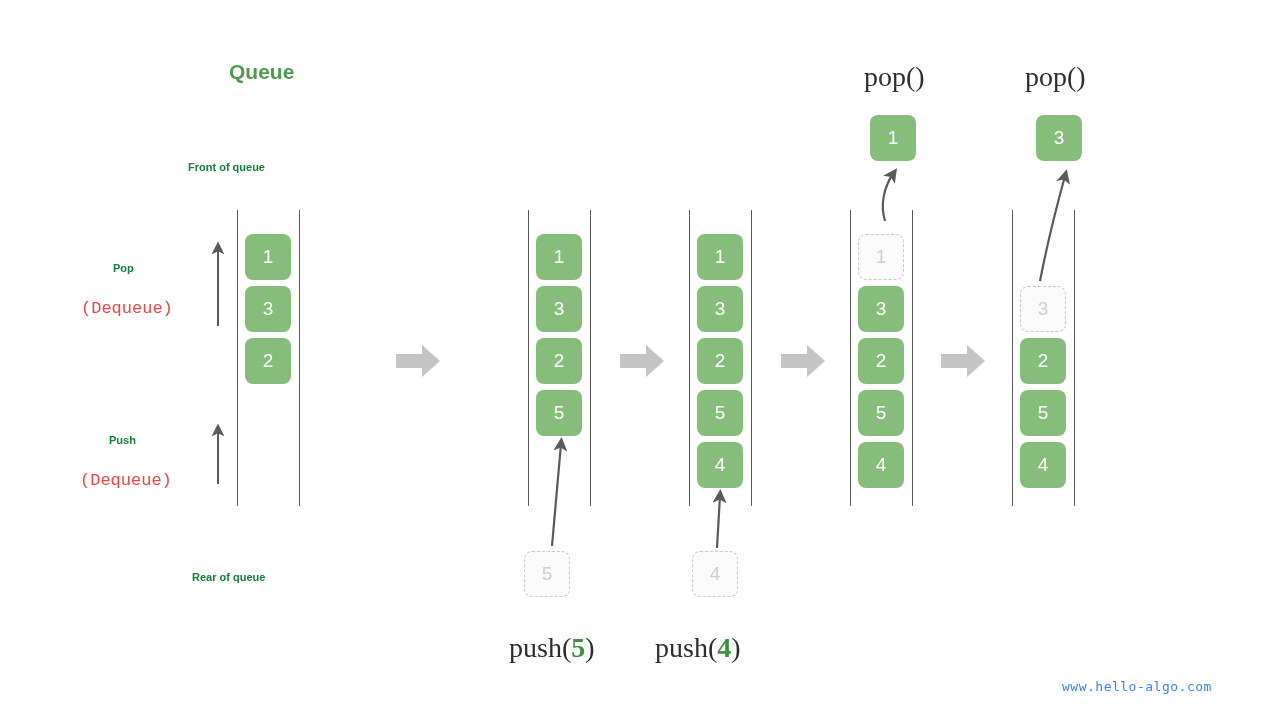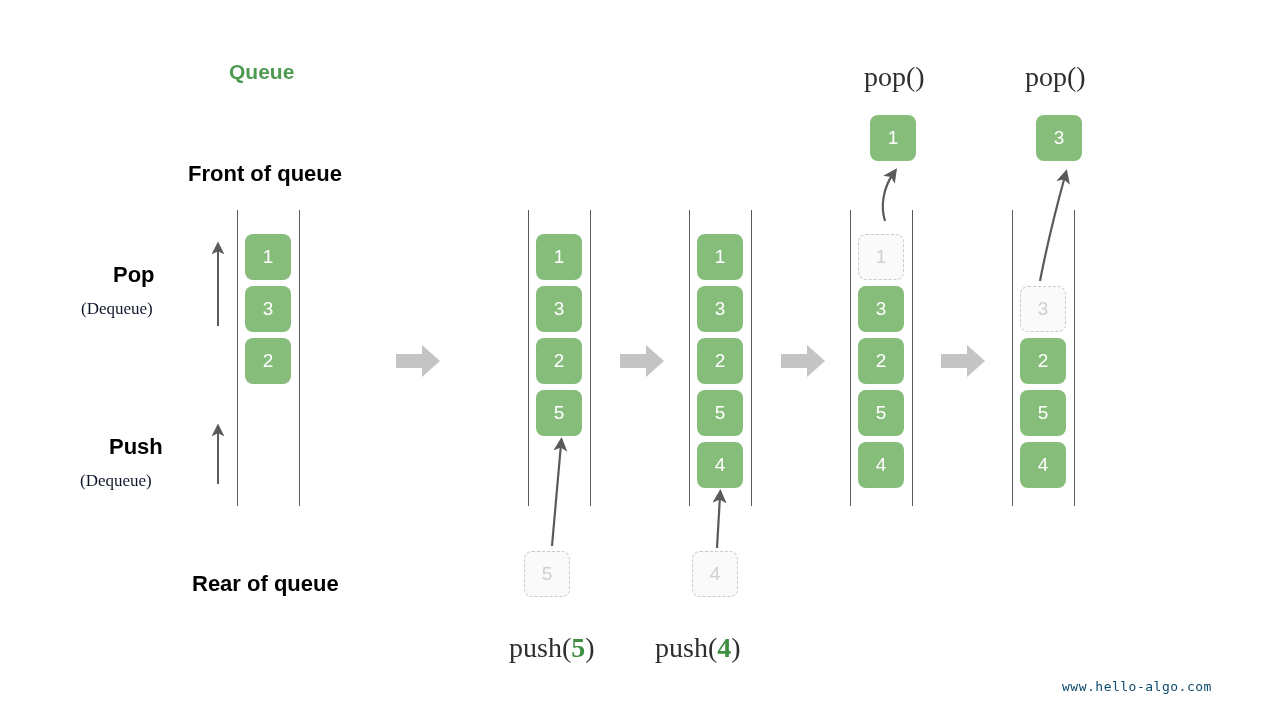--- a/index.html
+++ b/index.html
@@ -22,49 +22,49 @@
     font-family: "Liberation Sans", sans-serif;
     font-weight: bold;
     font-size: 21px;
     color: #4e9a51;
     white-space: nowrap;
   }
   .label-bold {
     position: absolute;
     font-family: "Liberation Sans", sans-serif;
     font-weight: bold;
-    font-size: 22px;
-    color: #000000;
+    font-size: 11px;
+    color: #15803d;
     white-space: nowrap;
   }
   .label-plain {
     position: absolute;
-    font-family: Liberation Serif, serif;
+    font-family: Liberation Mono, monospace;
     font-weight: normal;
     font-size: 17px;
-    color: #0f172a;
+    color: #ef4444;
     white-space: nowrap;
   }
   .mono-label {
     position: absolute;
     font-family: Liberation Serif, serif;
     font-size: 28px;
     color: #2e2e2e;
     white-space: nowrap;
     letter-spacing: 0px;
   }
   .mono-label .arg {
     color: #3f8f42;
     font-weight: bold;
   }
   .watermark {
     position: absolute;
     font-family: "DejaVu Sans Mono", monospace;
     font-size: 13px;
-    color: #0c4a6e;
+    color: #3b82f6;
     white-space: nowrap;
     letter-spacing: 0.5px;
   }
 
   
   .rail {
     position: absolute;
     width: 1px;
     background: #5a5a5a;
   }

